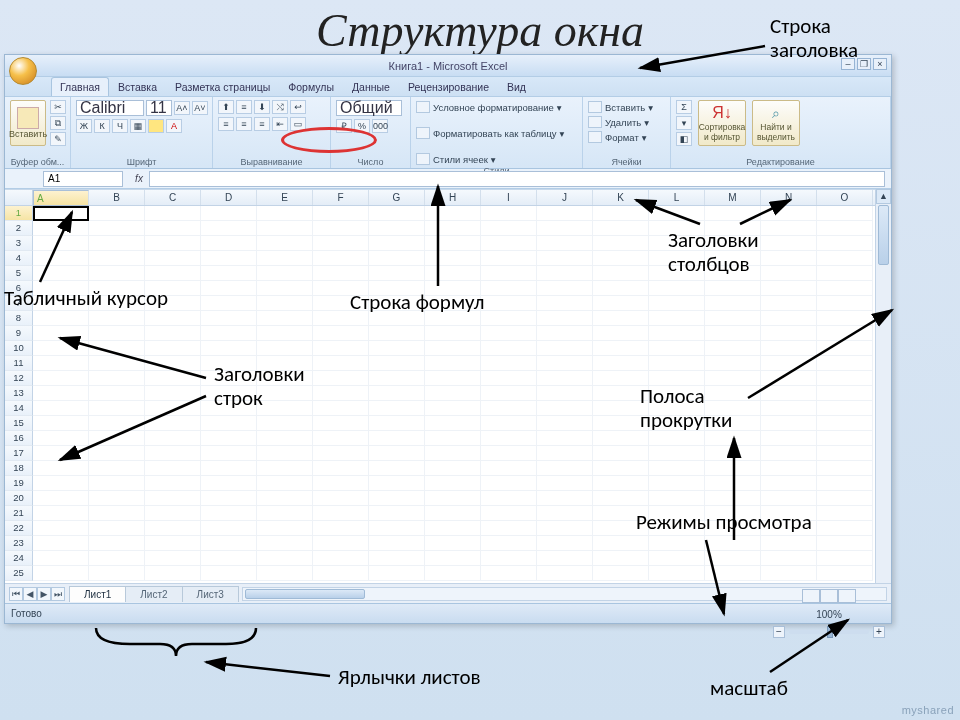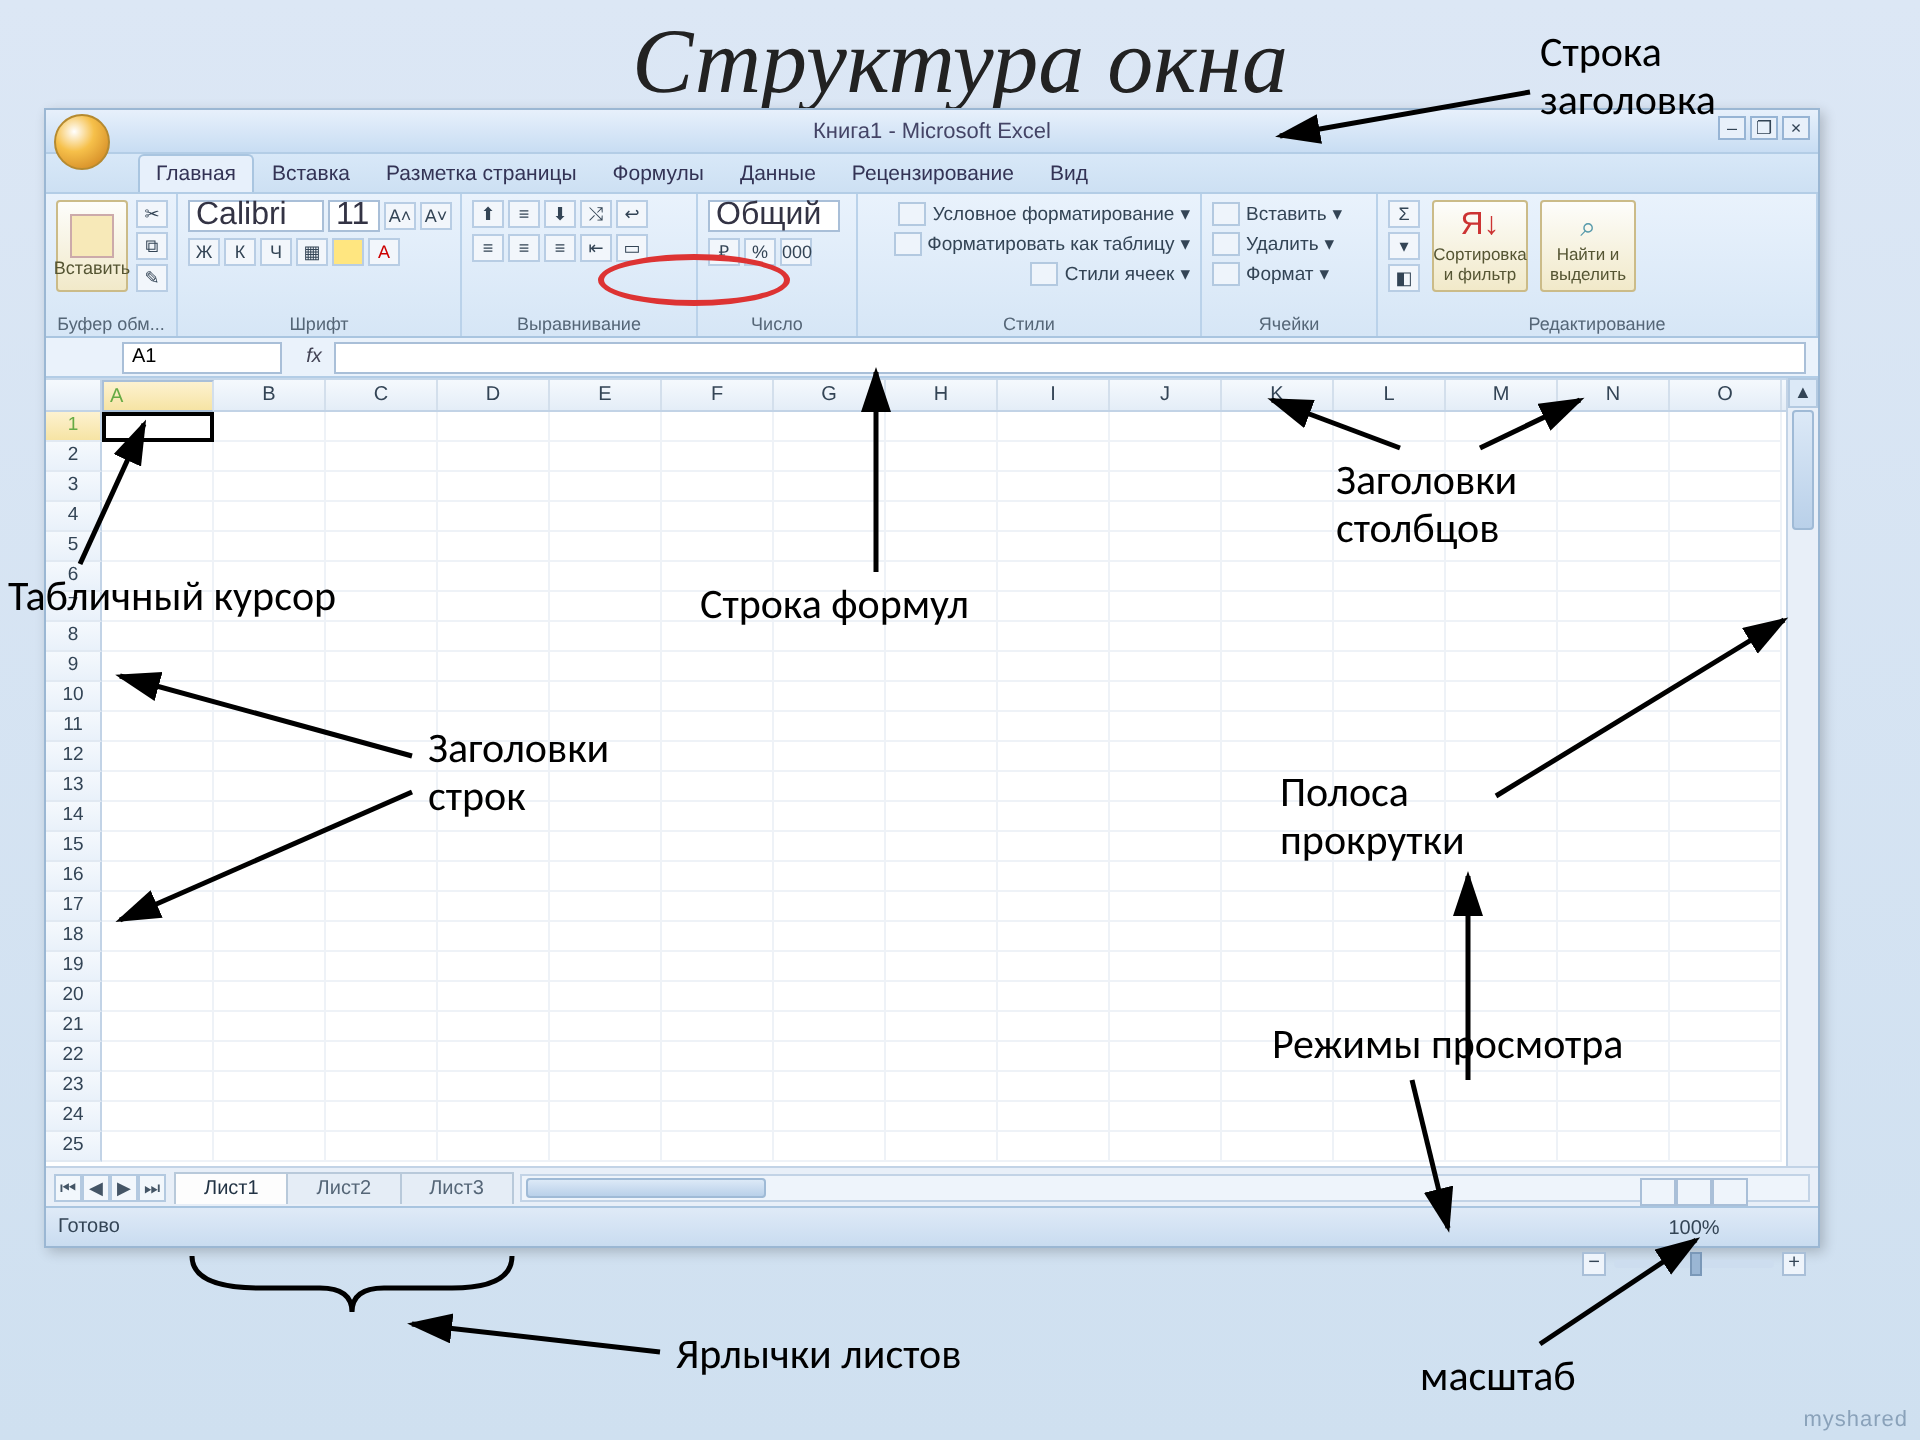--- a/index.html
+++ b/index.html
@@ -10,21 +10,21 @@
     position: relative;
     overflow: hidden;
   }
   .slide-title {
     position: absolute; top: 4px; left: 0; width: 100%;
     text-align: center;
     font-family: Georgia, "Times New Roman", serif;
     font-style: italic; font-size: 46px; color: #222;
   }
   .excel-window {
-    position: absolute; left: 22px; top: 54px; width: 888px; height: 570px;
+    position: absolute; left: 4px; top: 54px; width: 888px; height: 570px;
     background: #c4b5fd; border: 1px solid #9bb7d3;
     box-shadow: 2px 2px 6px rgba(0,0,0,.2);
   }
   .titlebar {
     height: 22px; background: linear-gradient(#e7f0fb,#c8ddf3);
     display: flex; align-items: center; justify-content: center;
     position: relative; font-size: 11px; color: #446;
     border-bottom: 1px solid #b3cde6;
   }
   .titlebar .winbtns { position: absolute; right: 4px; top: 3px; display: flex; gap: 2px; }
@@ -221,21 +221,21 @@
         <div class="sel" style="width:66px">Общий</div>
         <div class="fontbox">
           <span class="mini">₽</span>
           <span class="mini">%</span>
           <span class="mini">000</span>
         </div>
       </div>
       <div class="lbl">Число</div>
     </div>
     <div class="rgroup" style="width:172px">
-      <div class="body vert" style="gap:1px;align-items:flex-end;">
+      <div class="body vert" style="gap:12px;">
         <div class="styles-line">
             <span class="ico"></span>
             <span>Условное форматирование</span>
             <span>▾</span>
           </div>
         <div class="styles-line">
             <span class="ico"></span>
             <span>Форматировать как таблицу</span>
             <span>▾</span>
           </div>

